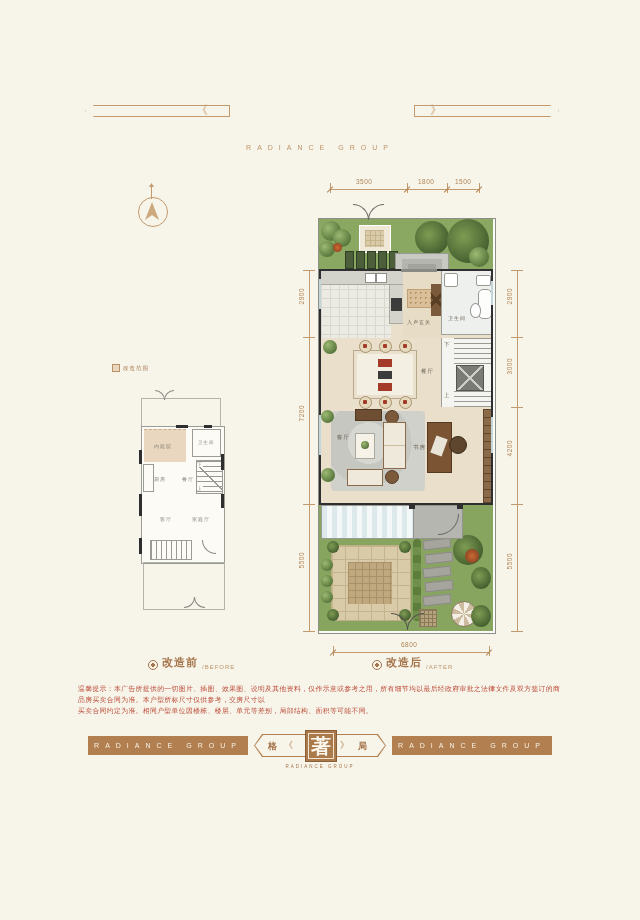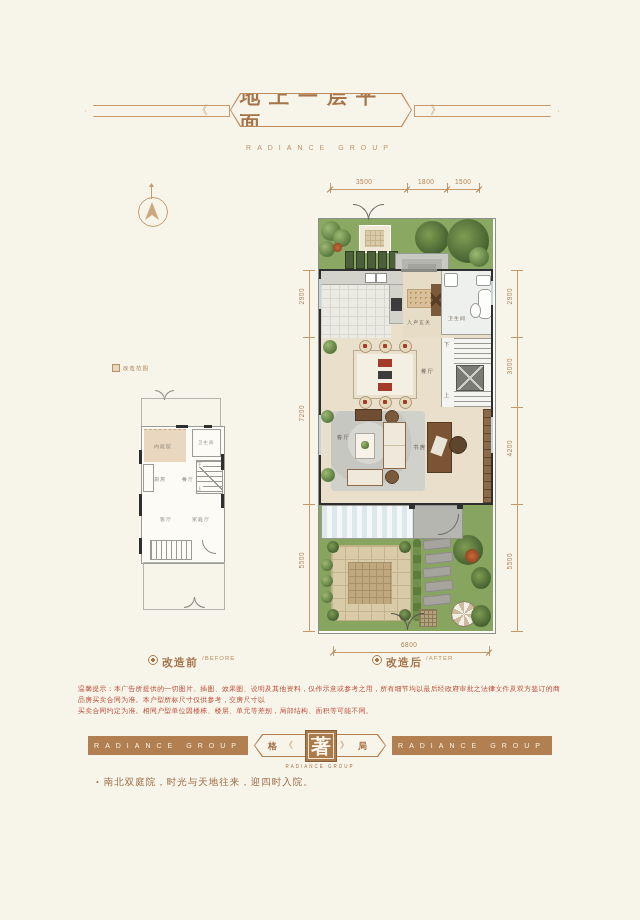--- a/index.html
+++ b/index.html
@@ -43,21 +43,21 @@
   .wb{position:absolute;background:#2e2e2e;}
   .win{position:absolute;background:#c2d6da;}
   .umb{position:absolute;border-radius:50%;border:1px solid #8a7a64;
     background:conic-gradient(#f4efe6 0 30deg,#cdbb9f 30deg 60deg,#f4efe6 60deg 90deg,#cdbb9f 90deg 120deg,
     #f4efe6 120deg 150deg,#cdbb9f 150deg 180deg,#f4efe6 180deg 210deg,#cdbb9f 210deg 240deg,
     #f4efe6 240deg 270deg,#cdbb9f 270deg 300deg,#f4efe6 300deg 330deg,#cdbb9f 330deg 360deg);}
   .stone{position:absolute;width:26px;height:8px;background:#a5a59d;border:1px solid #8b8b83;transform:rotate(-6deg);}
   .chair{position:absolute;width:11px;height:11px;border-radius:50%;background:#e5d9bd;border:1px solid #a8906a;}
   .chair::after{content:"";position:absolute;left:3px;top:3px;width:4px;height:4px;background:#a33b28;border-radius:1px;}
   
-  .capt{position:absolute;display:flex;align-items:flex-start;gap:4px;color:#a5744a;}
+  .capt{position:absolute;display:flex;align-items:flex-end;gap:4px;color:#a5744a;}
   .capdot{width:8px;height:8px;border:1px solid #a5744a;border-radius:50%;
           background:radial-gradient(circle,#a5744a 0 30%,transparent 32%);}
   .capzh{font-size:11px;font-weight:bold;letter-spacing:1px;}
   .capen{font-family:"Liberation Sans",sans-serif;font-size:6px;letter-spacing:1px;color:#bd9469;}
   .legal{position:absolute;left:78px;top:684px;width:486px;color:#bb4a36;font-size:6.8px;line-height:1.6;letter-spacing:.4px;}
   .ribbon{position:absolute;top:736px;height:19px;background:#b28050;color:#f7f1e6;display:flex;align-items:center;
           justify-content:center;font-family:"Liberation Sans",sans-serif;font-size:7px;letter-spacing:6px;}
   .oct-o{position:absolute;left:254px;top:734px;width:132px;height:23px;background:#b28050;
      clip-path:polygon(8px 0,calc(100% - 8px) 0,100% 50%,calc(100% - 8px) 100%,8px 100%,0 50%);}
   .oct-i{position:absolute;left:1px;top:1px;width:130px;height:21px;background:#f7f4ea;
@@ -79,25 +79,20 @@
 </style>
 </head>
 <body>
 
 <div class="page">
 
   <div class="hrule left" style="left:85px;width:143px;"></div>
   <div class="hrule right" style="left:414px;width:143px;"></div>
   <span class="chev" style="left:196px;">《</span>
   <span class="chev" style="left:430px;">》</span>
-  <div class="cartouche-o">
-    <div class="cartouche-i">
-      <span class="htitle">地上一层平面</span>
-    </div>
-  </div>
   <div class="hsub">RADIANCE GROUP</div>
 
   <div class="abs" style="left:136px;top:183px;width:32px;height:46px;">
     <div class="comp-n" style="left:15px;top:3px;width:1px;height:13px;"></div>
     <div class="comp-n" style="left:13px;top:0;width:5px;height:4px;clip-path:polygon(0 100%,50% 0,100% 100%);"></div>
     <div class="comp-c" style="left:2px;top:14px;width:28px;height:28px;"></div>
     <div class="comp-n" style="left:9px;top:19px;width:14px;height:18px;opacity:.85;
          clip-path:polygon(50% 0,100% 100%,50% 72%,0 100%);"></div>
   </div>
 
@@ -363,15 +358,14 @@
     </div>
   <span class="sealchar" style="left:268px;">格</span>
   <span class="sealchev" style="left:284px;">《</span>
   <div class="seal">
     <span class="sealtxt">著</span>
   </div>
   <span class="sealchev" style="left:340px;">》</span>
   <span class="sealchar" style="left:358px;">局</span>
   <div class="sealsub">RADIANCE GROUP</div>
 
-  <span class="bullet" style="left:96px;top:776px;">南北双庭院，时光与天地往来，迎四时入院。</span>
 
 </div>
 
 </body></html>

